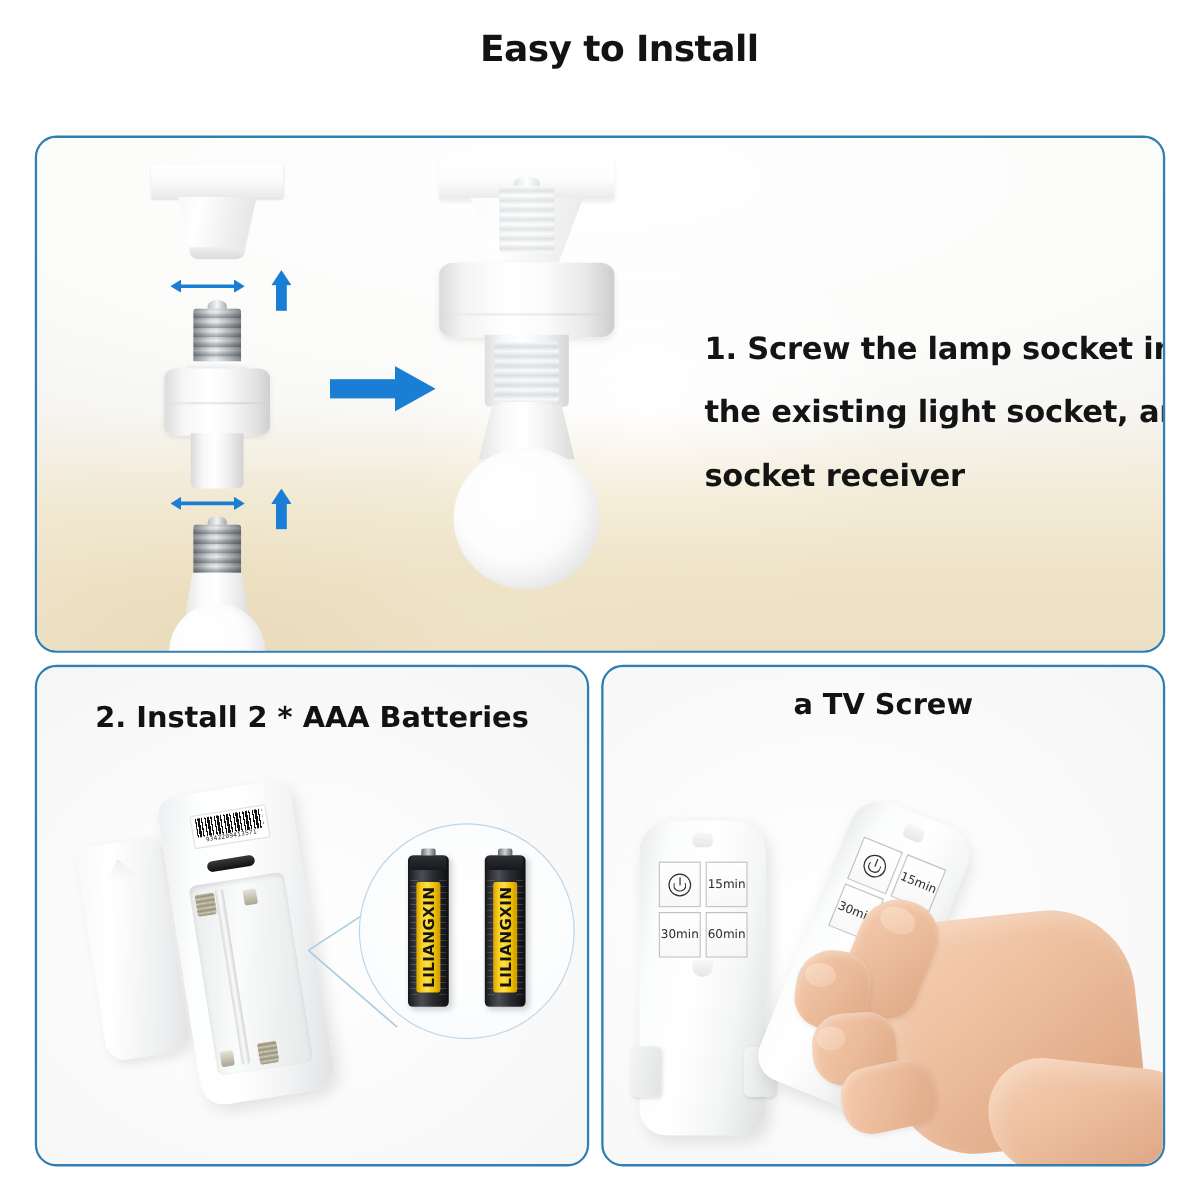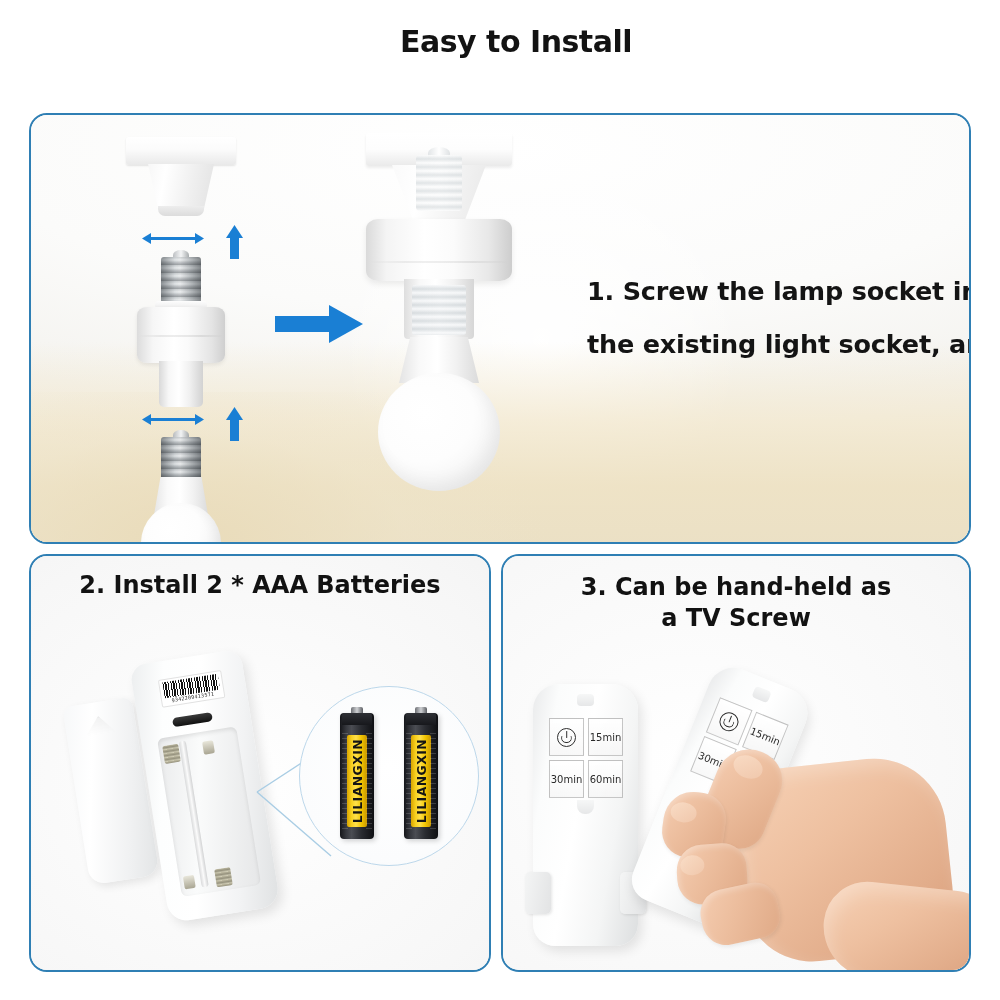--- a/index.html
+++ b/index.html
@@ -71,21 +71,21 @@
   
   .panel-head{
     position:absolute;left:0;width:100%;
     text-align:center;
     font-family:"DejaVu Sans","Liberation Sans",sans-serif;
     font-weight:bold;
     font-size:24px;
     color:#121212;
     line-height:31px;
   }
-  #p2head{top:14px;}
+  #p2head{top:27px;}
   #p3head{top:16px;}
 
   
   .stage{position:absolute;}
 
   
   .fixture{position:absolute;}
   .fixture .plate{
     position:absolute;left:0;top:0;width:110px;height:28px;
     background:linear-gradient(180deg,#ffffff 0%,#fbfbfb 45%,#e9e9e9 100%);
@@ -495,20 +495,21 @@
       <div class="hubline"></div>
       <div class="skirt"></div>
       <div class="thread2"></div>
       <div class="neck"></div>
       <div class="globe"></div>
     </div>
 
     <div class="step1-text">
       <div>1. Screw the lamp socket into</div>
       <div>the existing light socket, and</div>
+      <div>socket receiver</div>
     </div>
   </div>
 
   <div class="panel" id="panel2">
     <div class="p2-bg"></div>
 
     <div class="panel-head" id="p2head">2. Install 2 * AAA Batteries</div>
 
     <div class="cover">
       <div class="emb"></div>
@@ -552,21 +553,20 @@
         </div>
         <div class="side" style="right:2px;"></div>
       </div>
     </div>
   </div>
 
   <div class="panel" id="panel3">
     <div class="p3-bg"></div>
 
     <div class="panel-head" id="p3head">
-      <div>3. Can be hand-held as</div>
       <div>a TV Screw</div>
     </div>
 
     <div class="remote-front" style="left:30px;top:128px;width:105px;height:262px;">
       <div class="notch" style="left:44px;top:10px;width:17px;height:12px;"></div>
       <div class="keypad" style="left:16px;top:34px;width:74px;height:80px;">
         <div class="key" style="left:0;top:0;width:35px;height:38px;">
           <span class="pwr"></span>
         </div>
         <div class="key" style="left:39px;top:0;width:35px;height:38px;font-size:10px;">15min</div>

